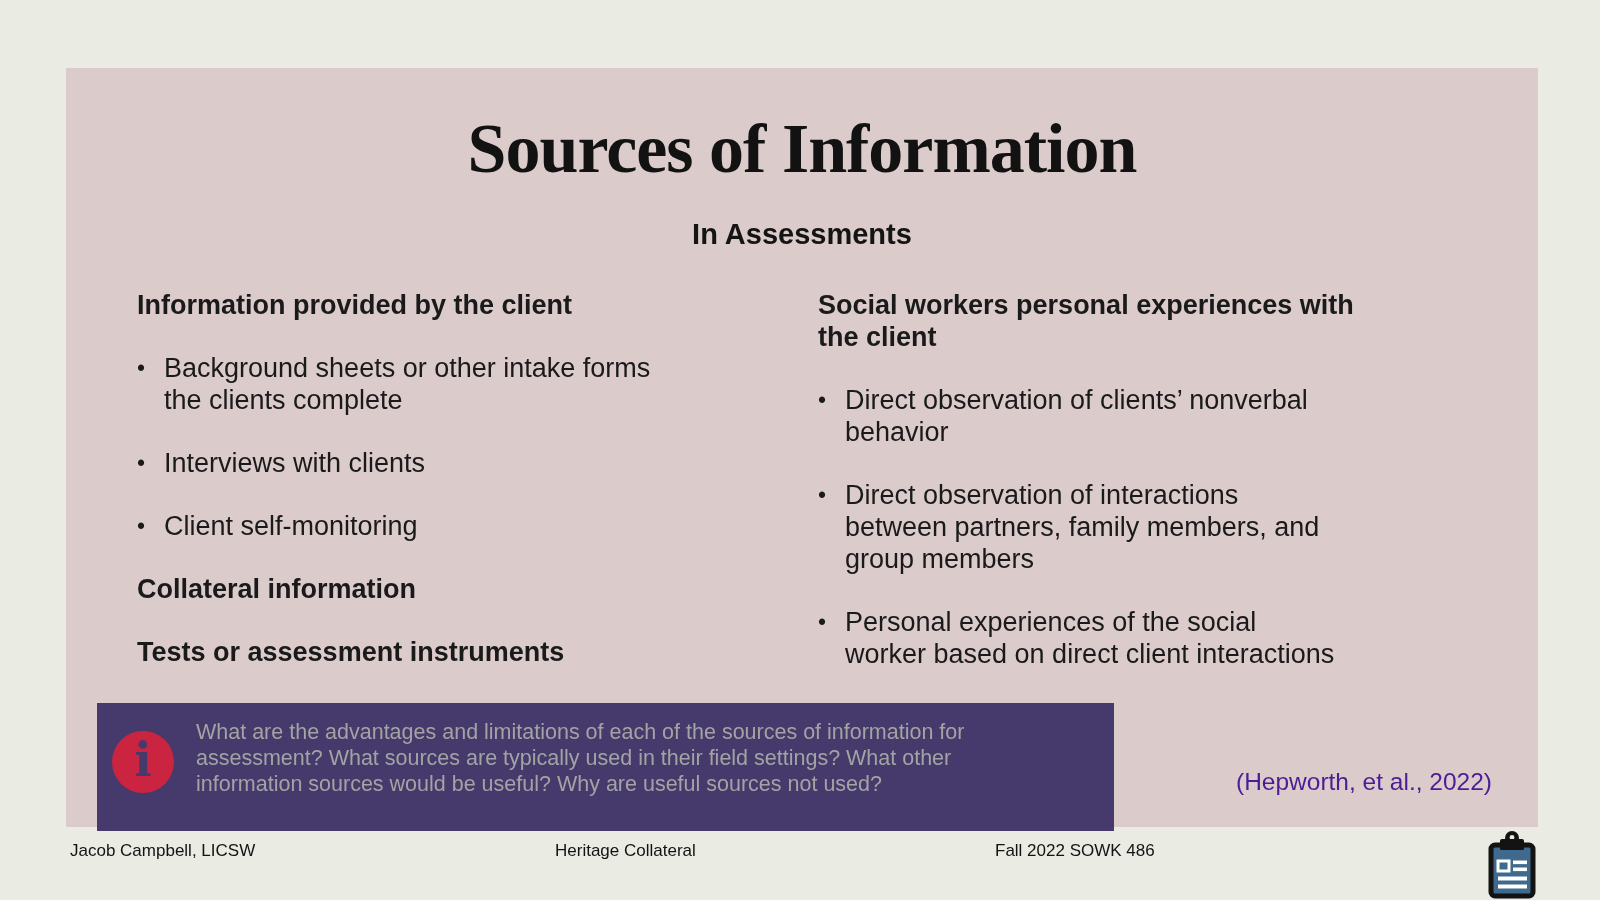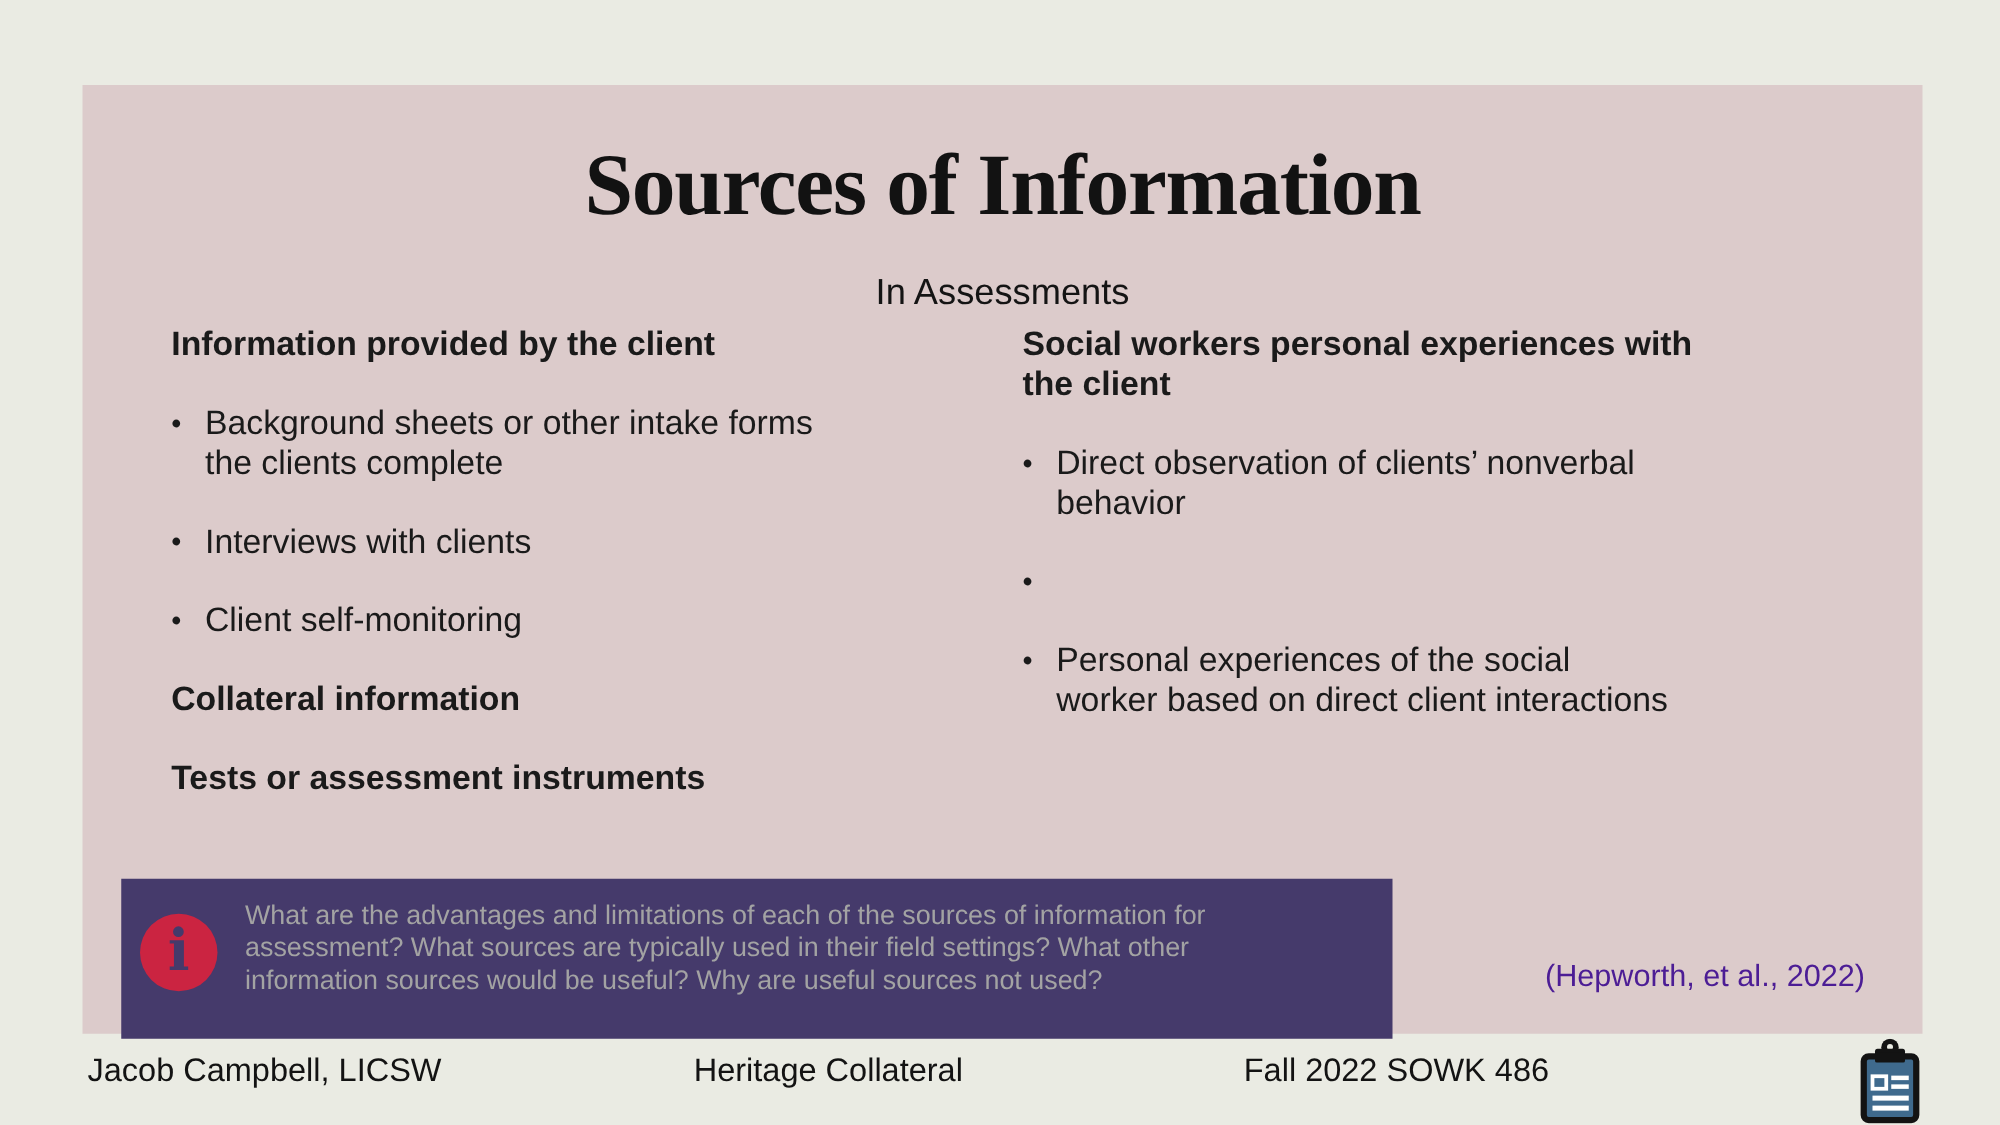--- a/index.html
+++ b/index.html
@@ -34,26 +34,26 @@
     color: #121212;
     line-height: 1.05;
   }
   .subtitle {
     position: absolute;
     left: 0;
     right: 0;
     top: 150px;
     text-align: center;
     font-size: 29px;
-    font-weight: 400;
+    font-weight: 700;
     color: #141414;
   }
   .col {
     position: absolute;
-    top: 191px;
+    top: 221px;
     font-size: 27px;
     line-height: 32px;
   }
   .col-left  { left: 71px;  width: 655px; }
   .col-right { left: 752px; width: 625px; }
   .heading {
     font-weight: 700;
     margin: 0 0 31px 0;
     white-space: pre-line;
   }
@@ -105,21 +105,21 @@
   .citation {
     position: absolute;
     right: 46px;
     top: 700px;
     font-size: 24.5px;
     color: #4c1d95;
   }
   .footer-item {
     position: absolute;
     top: 841px;
-    font-size: 26px;
+    font-size: 17px;
     font-weight: 500;
     color: #131313;
   }
   .footer-author      { left: 70px; }
   .footer-institution { left: 555px; }
   .footer-course      { left: 995px; }
   .clipboard {
     position: absolute;
     left: 1486px;
     top: 831px;
@@ -157,20 +157,23 @@
   <div class="col col-right">
     <div class="heading">Social workers personal experiences with
 the client</div>
     <div class="bullet">
       <span class="dot">•</span>
       <div class="btext">Direct observation of clients’ nonverbal
 behavior</div>
     </div>
     <div class="bullet">
       <span class="dot">•</span>
+      <div class="btext">Direct observation of interactions
+between partners, family members, and
+group members</div>
     </div>
     <div class="bullet">
       <span class="dot">•</span>
       <div class="btext">Personal experiences of the social
 worker based on direct client interactions</div>
     </div>
   </div>
 
   <div class="qbox">
     <div class="info-badge">i</div>

